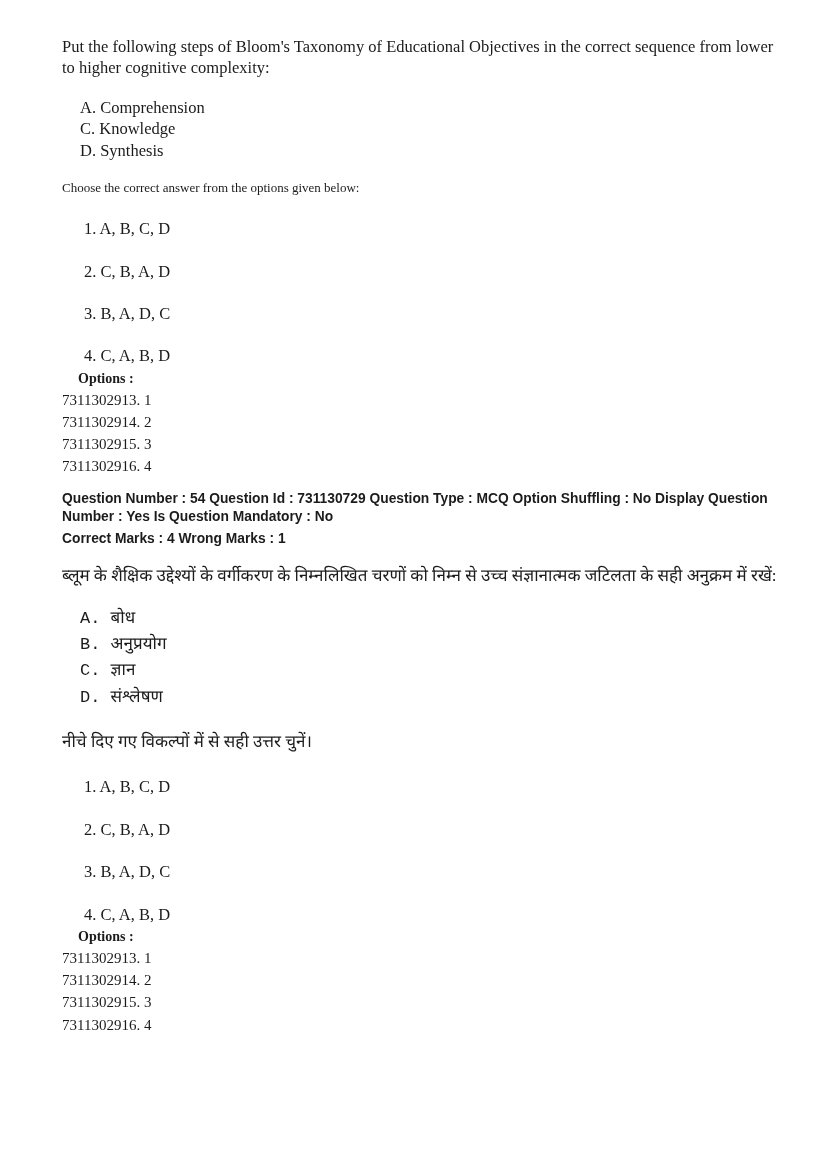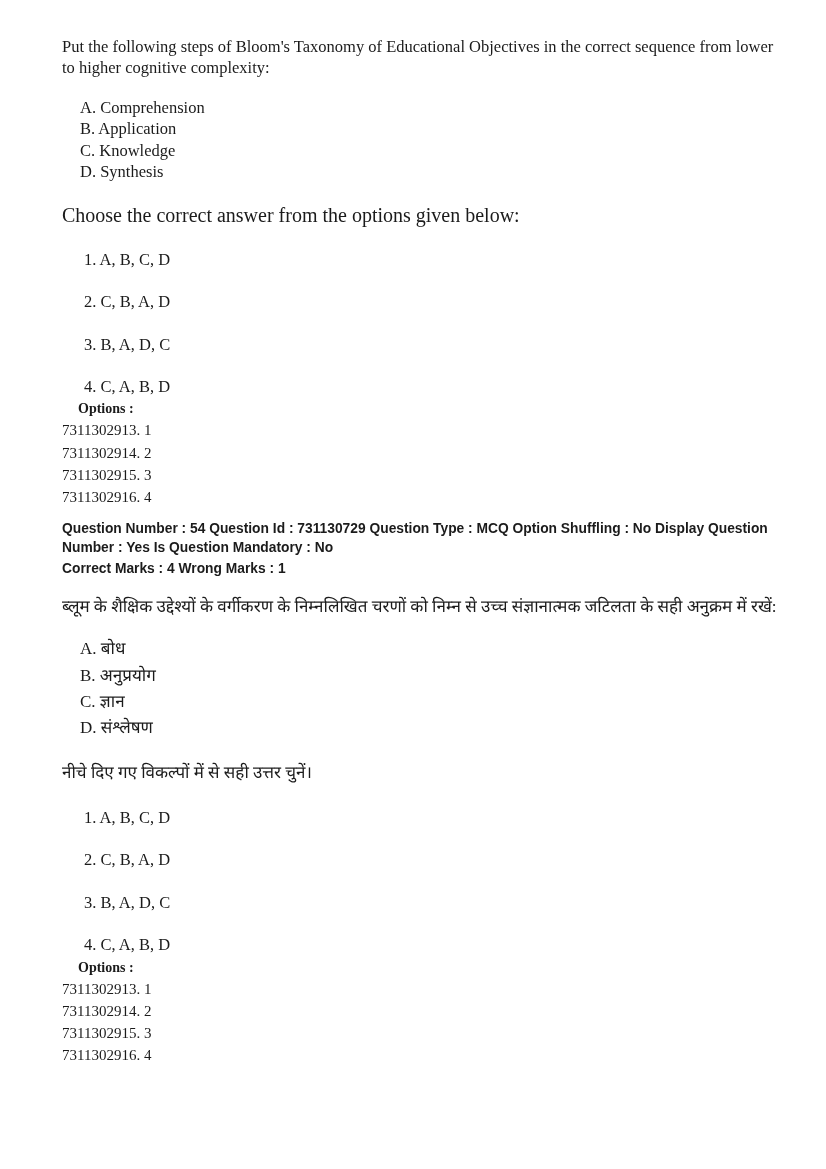--- a/index.html
+++ b/index.html
@@ -25,21 +25,21 @@
   }
   .steps {
     margin: 18px 0 0 18px;
   }
   .step {
     font-size: 16.5px;
     line-height: 1.3;
   }
   .choose {
     margin: 19px 0 0 0;
-    font-size: 20px;
+    font-size: 13px;
     line-height: 1.3;
   }
   .options {
     margin: 0 0 0 22px;
   }
   .option {
     font-size: 16.5px;
     line-height: 1.3;
     margin-top: 21px;
   }
@@ -77,20 +77,21 @@
     margin-top: 14px;
   }
   .prompt-hi {
     margin: 0;
     font-size: 17px;
     line-height: 1.6;
     max-width: 720px;
   }
   .steps-hi {
     margin: 16px 0 0 18px;
+    font-family: Liberation Mono, monospace;
   }
   .step-hi {
     font-size: 17px;
     line-height: 1.55;
   }
   .choose-hi {
     margin: 18px 0 16px 0;
     font-size: 17px;
     line-height: 1.55;
   }
@@ -98,21 +99,20 @@
 </head>
 <body>
 
 <div class="page">
 
   <section>
     <p class="prompt-en">Put the following steps of Bloom's Taxonomy of Educational Objectives in the correct sequence from lower to higher cognitive complexity:</p>
 
     <div class="steps">
       <div class="step">A. Comprehension</div>
-      <div class="step">B. Application</div>
       <div class="step">C. Knowledge</div>
       <div class="step">D. Synthesis</div>
     </div>
 
     <p class="choose">Choose the correct answer from the options given below:</p>
 
     <div class="options">
       <div class="option">1. A, B, C, D</div>
       <div class="option">2. C, B, A, D</div>
       <div class="option">3. B, A, D, C</div>

